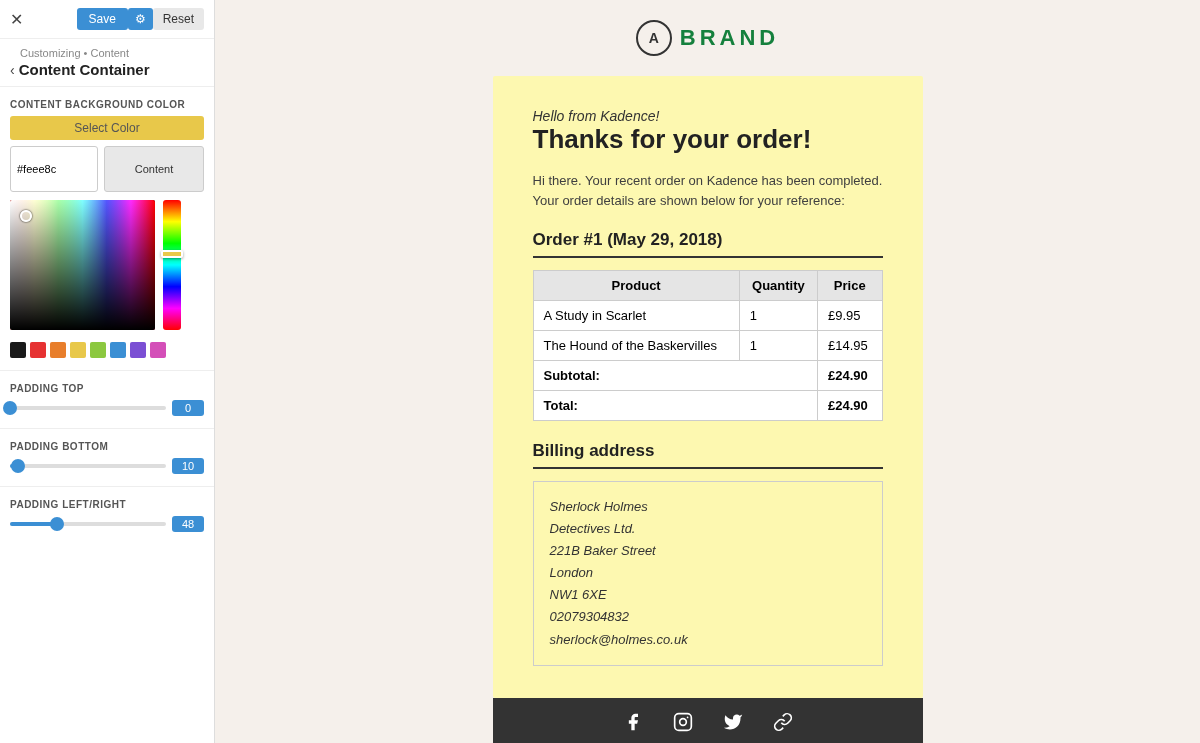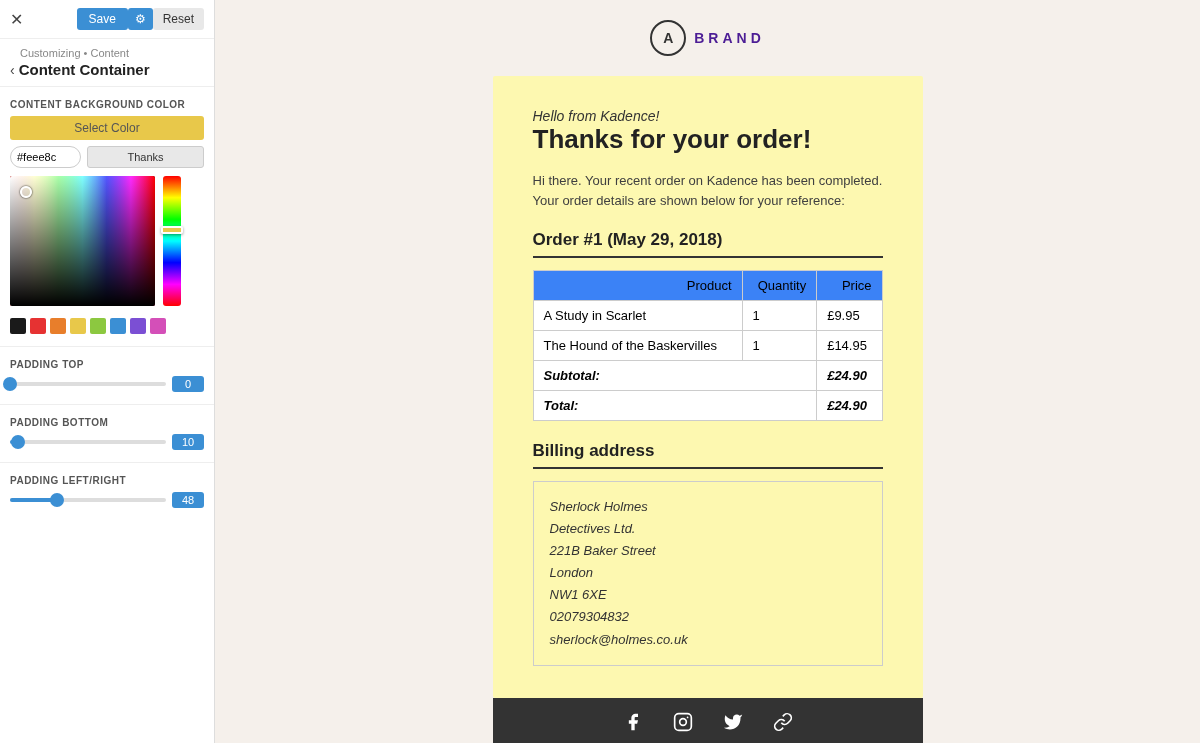--- a/index.html
+++ b/index.html
@@ -110,24 +110,24 @@
       margin-bottom: 6px;
     }
 
     .color-inputs {
       display: flex;
       gap: 6px;
       margin-bottom: 8px;
     }
     .color-hex-input {
       border: 1px solid #ccc;
-      padding: 4px 6px;
+      padding: 16px 6px;
       font-size: 11px;
-      border-radius: 11px;
-      width: 71px;
+      border-radius: 3px;
+      width: 88px;
     }
     .btn-default {
       flex: 1;
       background: #e8e8e8;
       color: #333;
       border: 1px solid #ccc;
       padding: 4px 6px;
       border-radius: 3px;
       cursor: pointer;
       font-size: 11px;
@@ -265,24 +265,24 @@
       border-radius: 50%;
       border: 2px solid #333;
       display: flex;
       align-items: center;
       justify-content: center;
       font-weight: bold;
       font-size: 14px;
       color: #333;
     }
     .brand-name {
-      font-size: 14px;
+      font-size: 22px;
       font-weight: bold;
       letter-spacing: 4px;
-      color: #4c1d95;
+      color: #15803d;
       text-transform: uppercase;
     }
 
     
     .email-container {
       background: #fdf8b0;
       width: 430px;
       padding: 32px 40px;
       border-radius: 2px;
     }
@@ -314,35 +314,34 @@
       margin-bottom: 12px;
     }
 
     .order-table {
       width: 100%;
       border-collapse: collapse;
       font-size: 13px;
       margin-bottom: 20px;
     }
     .order-table th {
-      background: #3b82f6;
+      background: #e5e5e5;
       border: 1px solid #ccc;
       padding: 7px 10px;
-      text-align: right;
-      font-weight: normal;
+      text-align: center;
+      font-weight: bold;
     }
     .order-table td {
       border: 1px solid #ccc;
       padding: 7px 10px;
       background: #fff;
     }
     .order-table tr.subtotal td,
     .order-table tr.total-row td {
       font-weight: bold;
-      font-style: italic;
     }
 
     .billing-heading {
       font-size: 17px;
       font-weight: bold;
       color: #222;
       border-bottom: 2px solid #333;
       padding-bottom: 6px;
       margin-bottom: 12px;
     }
@@ -391,21 +390,21 @@
   <div class="panel-back">
     <span class="panel-back-arrow">‹</span>
     <span class="panel-title">Content Container</span>
   </div>
 
   <div class="panel-section">
     <div class="panel-label">CONTENT BACKGROUND COLOR</div>
     <button class="color-select-btn">Select Color</button>
     <div class="color-inputs">
       <input class="color-hex-input" value="#feee8c" style="">
-      <button class="btn-default">Thanks</button>
+      <button class="btn-default">Content</button>
     </div>
 
     <div class="color-picker-row">
       <div class="color-picker-area">
         <div class="color-picker-gradient">
           <div class="color-picker-circle"></div>
         </div>
       </div>
       <div class="hue-slider">
         <div class="hue-handle"></div>

